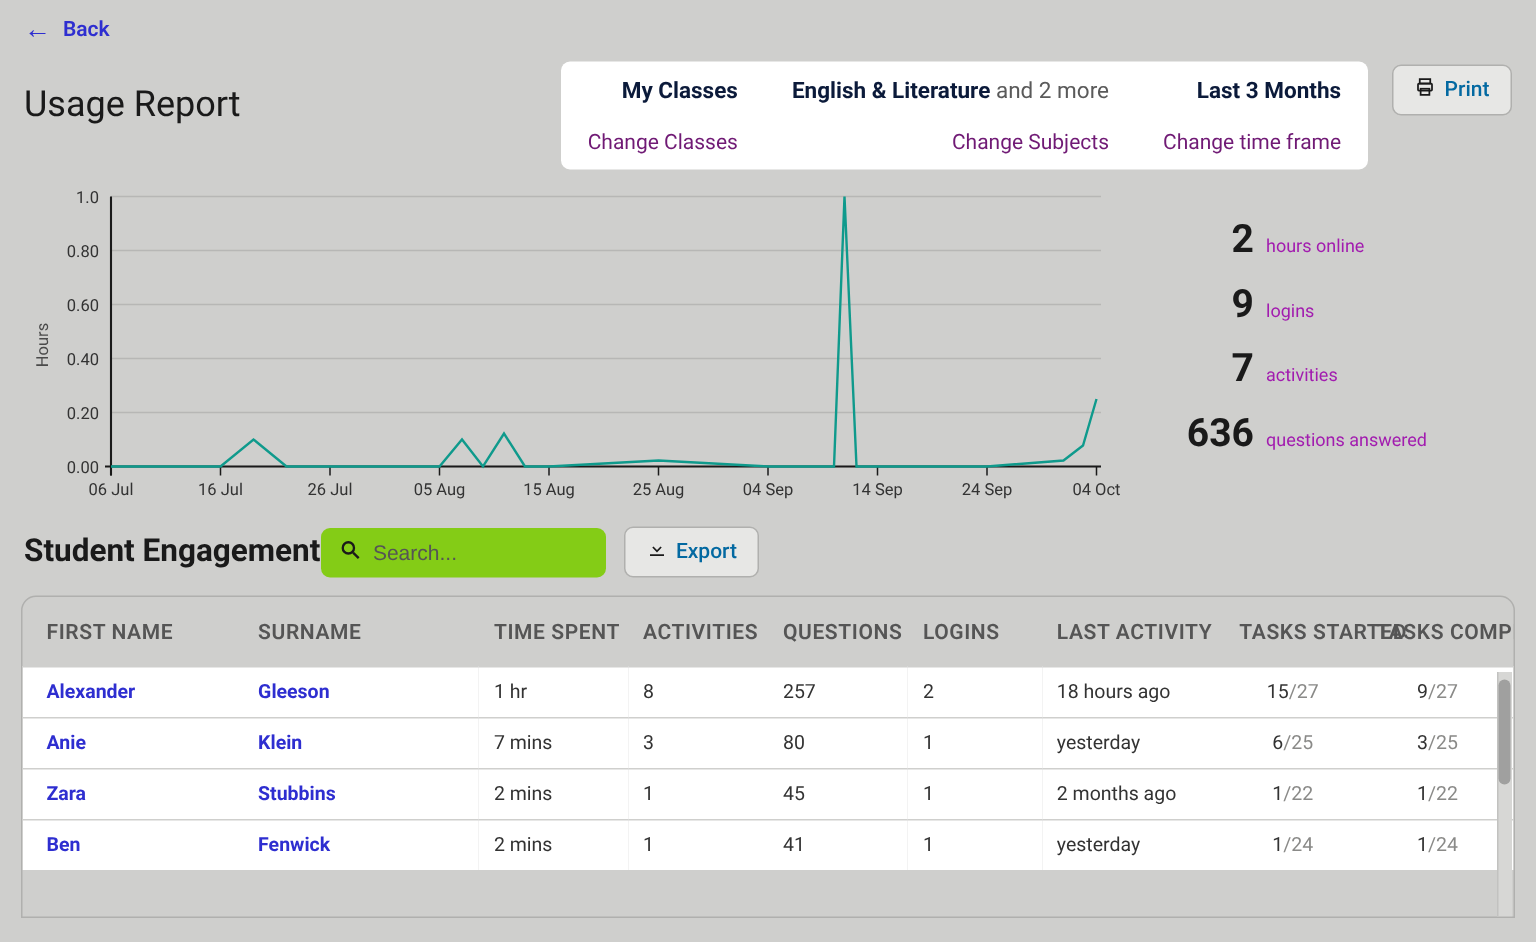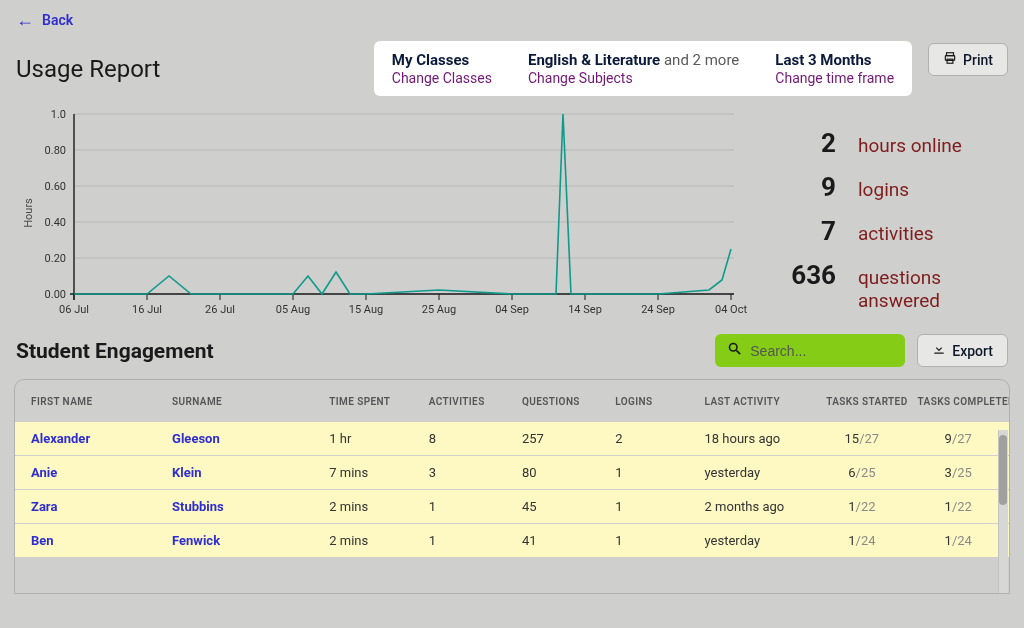--- a/index.html
+++ b/index.html
@@ -37,22 +37,23 @@
   .filters-card {
     background: #fff;
     border-radius: 6px;
     padding: 10px 18px;
     display: flex;
     gap: 36px;
   }
   .filter-col {
     display: flex;
     flex-direction: column;
-    gap: 1px;
+    gap: 18px;
     white-space: nowrap;
+    text-align: right;
   }
   .filter-title {
     font-size: 15px;
     font-weight: 700;
     color: #0b1a3a;
   }
   .filter-extra {
     font-weight: 400;
     color: #5a5a5a;
   }
@@ -64,21 +65,21 @@
   .btn {
     display: inline-flex;
     align-items: center;
     gap: 6px;
     background: #e7e7e5;
     border: 1px solid #b0b0ae;
     border-radius: 6px;
     padding: 7px 14px;
     font-size: 14px;
     font-weight: 500;
-    color: #0f172a;
+    color: #0369a1;
     cursor: pointer;
     white-space: nowrap;
   }
   .print-btn-wrap {
     display: flex;
     align-items: flex-start;
     padding-top: 2px;
   }
   .chart-area {
     display: flex;
@@ -102,25 +103,25 @@
   .chart-svg { display: block; }
   .stats {
     width: 220px;
     display: flex;
     flex-direction: column;
     gap: 17px;
     padding-top: 24px;
   }
   .stat-row { display: flex; align-items: baseline; gap: 8px; justify-content: flex-start; }
   .stat-num { font-size: 26px; font-weight: 700; line-height:1; min-width: 48px; text-align: right; }
-  .stat-label { font-size: 19px; color: #7f1d1d; margin-left: 14px; }
+  .stat-label { font-size: 12px; color: #a21caf; }
   .section-row {
     display: flex;
     align-items: center;
-    justify-content: space-between;
+    justify-content: flex-start;
     padding: 14px 16px 4px 16px;
   }
   .section-title { font-size: 21px; font-weight: 700; }
   .section-controls { display: flex; gap: 12px; align-items: center; }
   .search-box {
     display: flex;
     align-items: center;
     gap: 8px;
     background: #84cc16;
     border-radius: 6px;
@@ -140,30 +141,30 @@
     margin: 8px 14px 0 14px;
     border: 1px solid #b0b0ae;
     border-radius: 10px 10px 0 0;
     overflow: hidden;
     height: 215px;
     position: relative;
   }
   table { width: 100%; border-collapse: collapse; font-size: 13px; table-layout: fixed; }
   thead th {
     text-align: left;
-    font-size: 10px;
+    font-size: 14px;
     font-weight: 600;
     letter-spacing: 0.4px;
     color: #555;
     padding: 16px 10px 12px 10px;
     white-space: nowrap;
     vertical-align: top;
     line-height: 1.25;
   }
-  tbody { background: #fef9c3; }
+  tbody { background: #ffffff; }
   tbody td {
     padding: 9px 10px;
     border-top: 1px solid #cfcfcd;
     color: #333;
     font-size: 13px;
     white-space: nowrap;
   }
   .name-link { color: #2e2ed0; font-weight: 700; cursor: pointer; }
   .task-cell { text-align: center; }
   .task-total { color: #8a8a88; }

